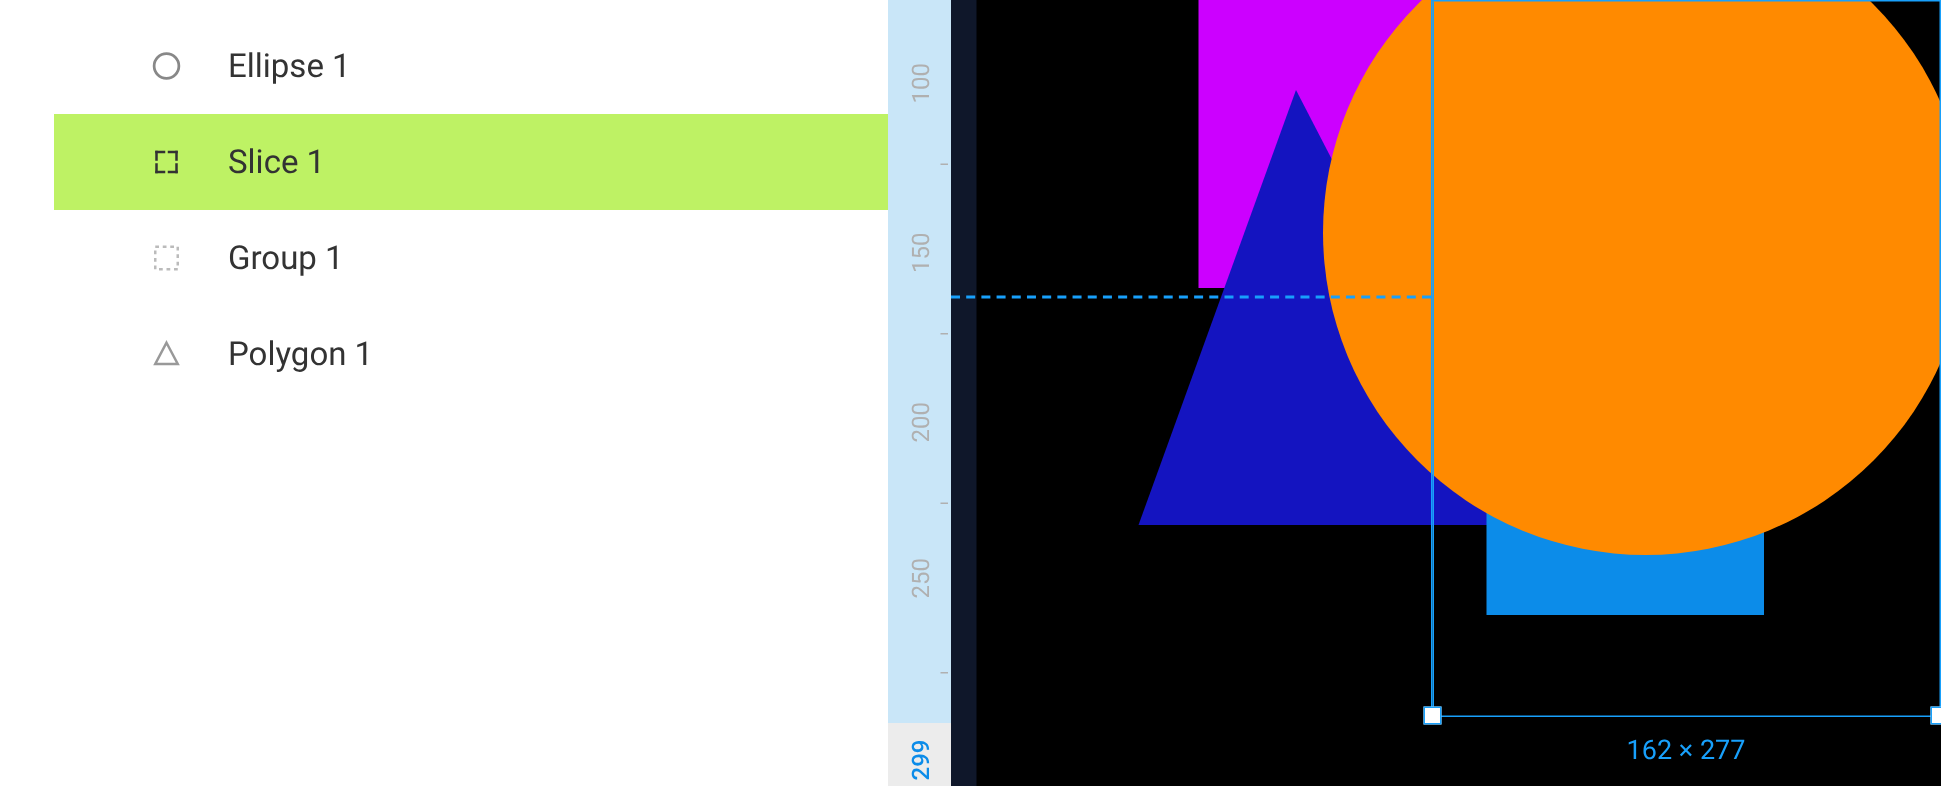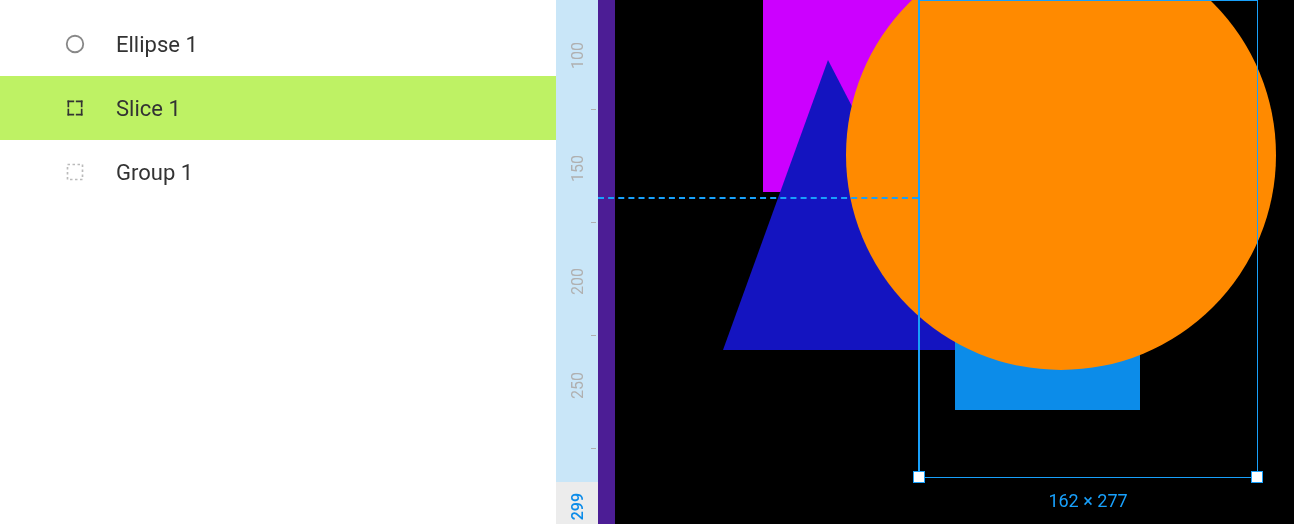--- a/index.html
+++ b/index.html
@@ -13,20 +13,21 @@
   .app {
     display: flex;
     width: 100%; height: 100%;
   }
   
   .layers-panel {
     width: 556px;
     flex: 0 0 556px;
     background: #fff;
     padding-top: 12px;
+    margin-left: 36px;
   }
   .layer-item {
     display: flex;
     align-items: center;
     height: 64px;
     padding-left: 64px;
     gap: 30px;
     cursor: default;
     font-size: 22px;
     color: #333;
@@ -83,21 +84,21 @@
     font-weight: 500;
   }
   .ruler .cur span {
     writing-mode: vertical-rl;
     transform: rotate(180deg);
   }
 
   
   .canvas-outer {
     flex: 1;
-    background: #4c1d95;
+    background: #0f172a;
     position: relative;
     overflow: hidden;
   }
   .frame {
     position: absolute;
     left: 17px;
     top: 0;
     width: 680px;
     height: 524px;
     background: #000;
@@ -165,20 +166,28 @@
       </span>
       <span class="layer-label">Slice 1</span>
     </div>
     <div class="layer-item">
       <span class="layer-icon">
         <svg viewBox="0 0 24 24" width="20" height="20" fill="none" stroke="#bbb" stroke-width="2" stroke-dasharray="3 3">
           <rect x="3" y="3" width="18" height="18"></rect>
         </svg>
       </span>
       <span class="layer-label">Group 1</span>
+    </div>
+    <div class="layer-item">
+      <span class="layer-icon">
+        <svg viewBox="0 0 24 24" width="20" height="20" fill="none" stroke="#999" stroke-width="2">
+          <polygon points="12,3 21,20 3,20"></polygon>
+        </svg>
+      </span>
+      <span class="layer-label">Polygon 1</span>
     </div>
   </div>
 
   <div class="ruler">
     <div class="highlight"></div>
     <div class="tick" style="top:42px"><span class="num">100</span></div>
     <div class="minor" style="top:109px"></div>
     <div class="tick" style="top:155px"><span class="num">150</span></div>
     <div class="minor" style="top:222px"></div>
     <div class="tick" style="top:268px"><span class="num">200</span></div>

